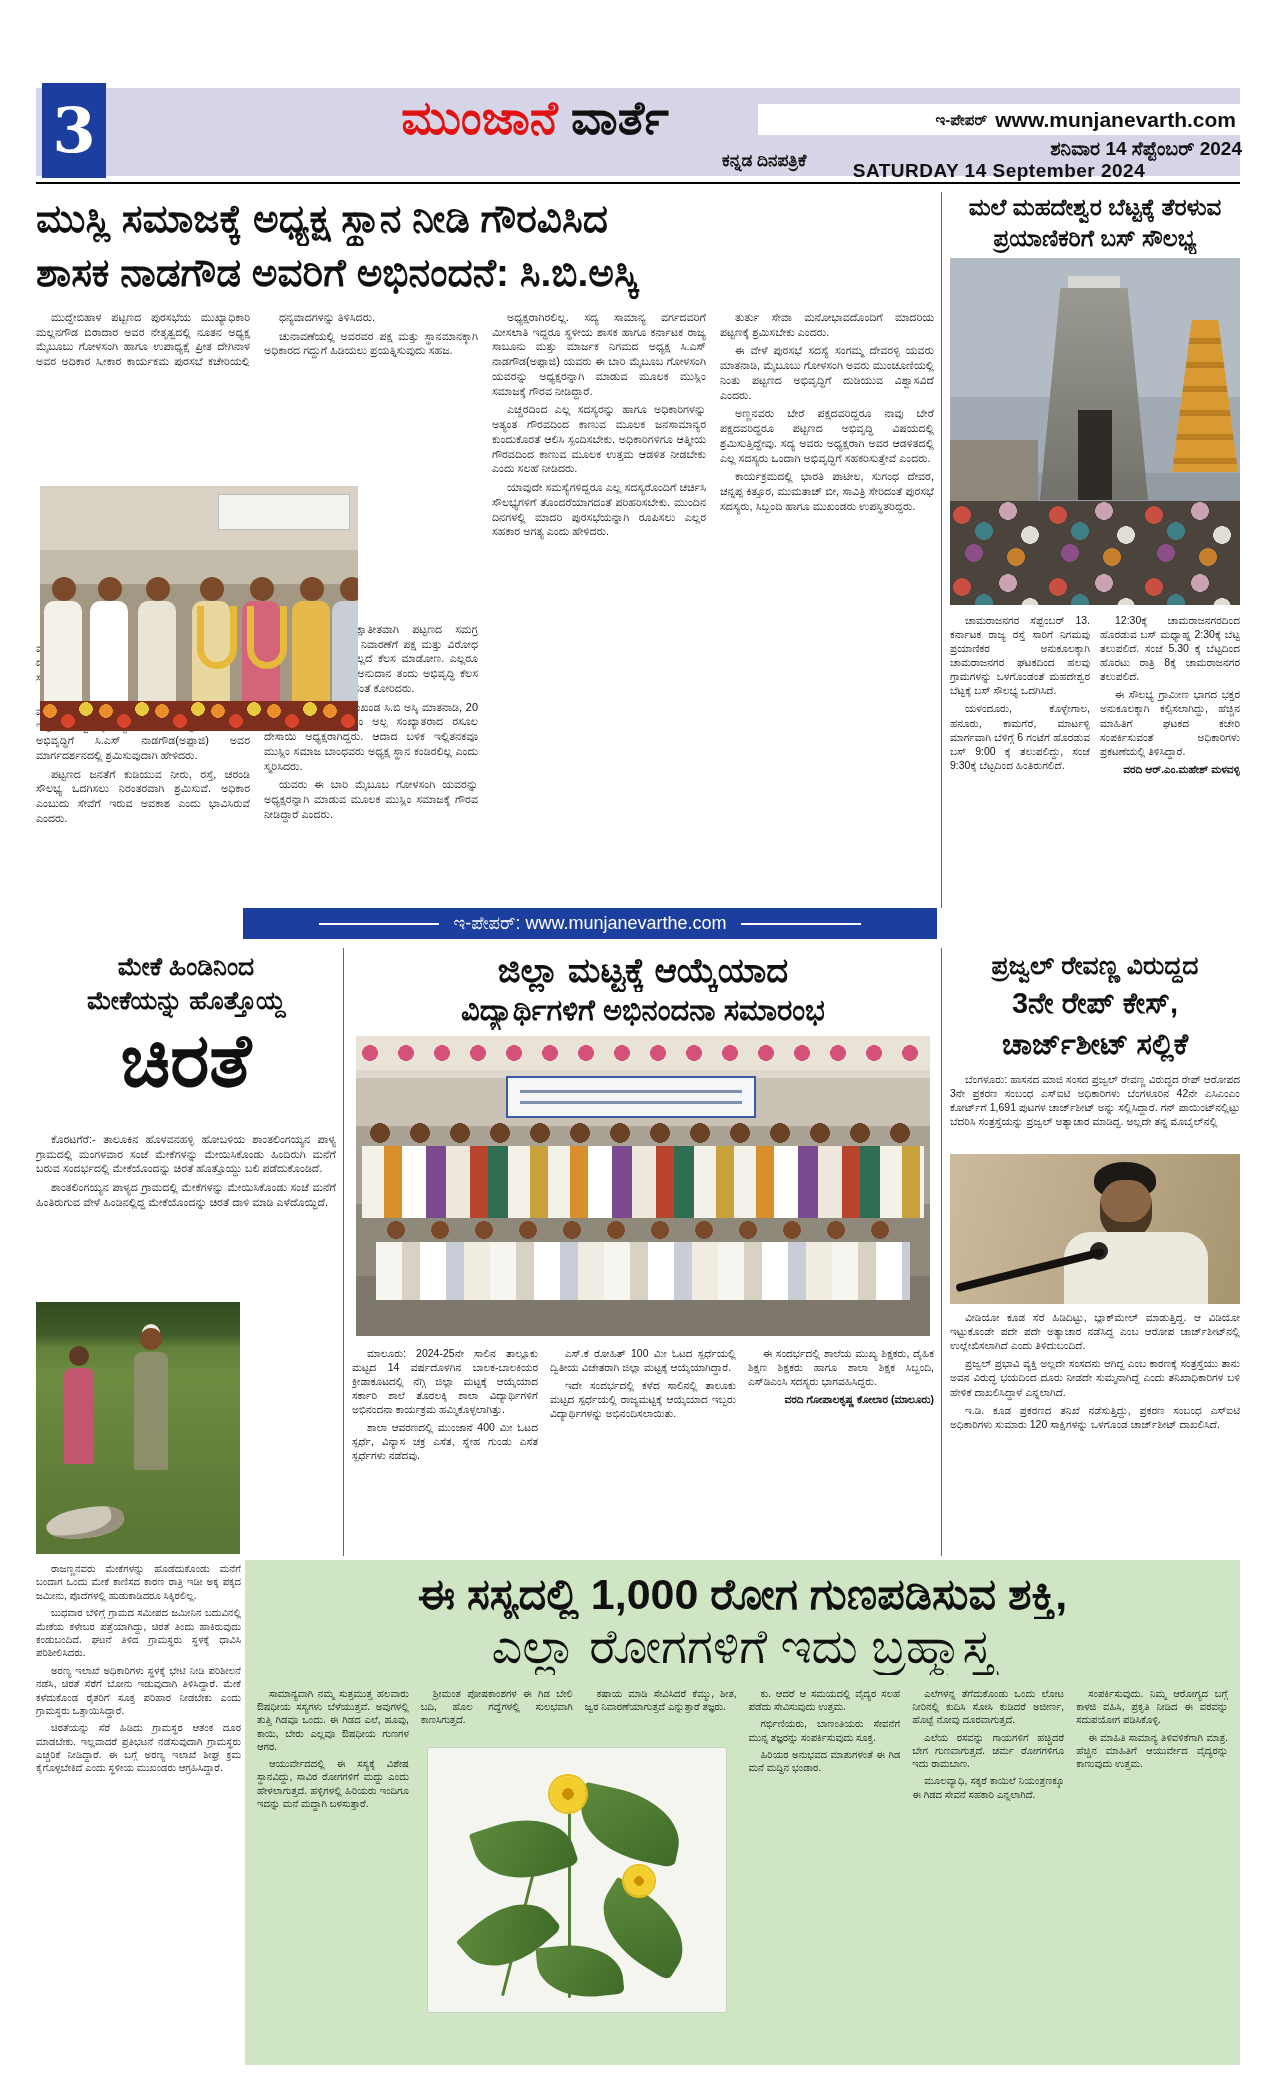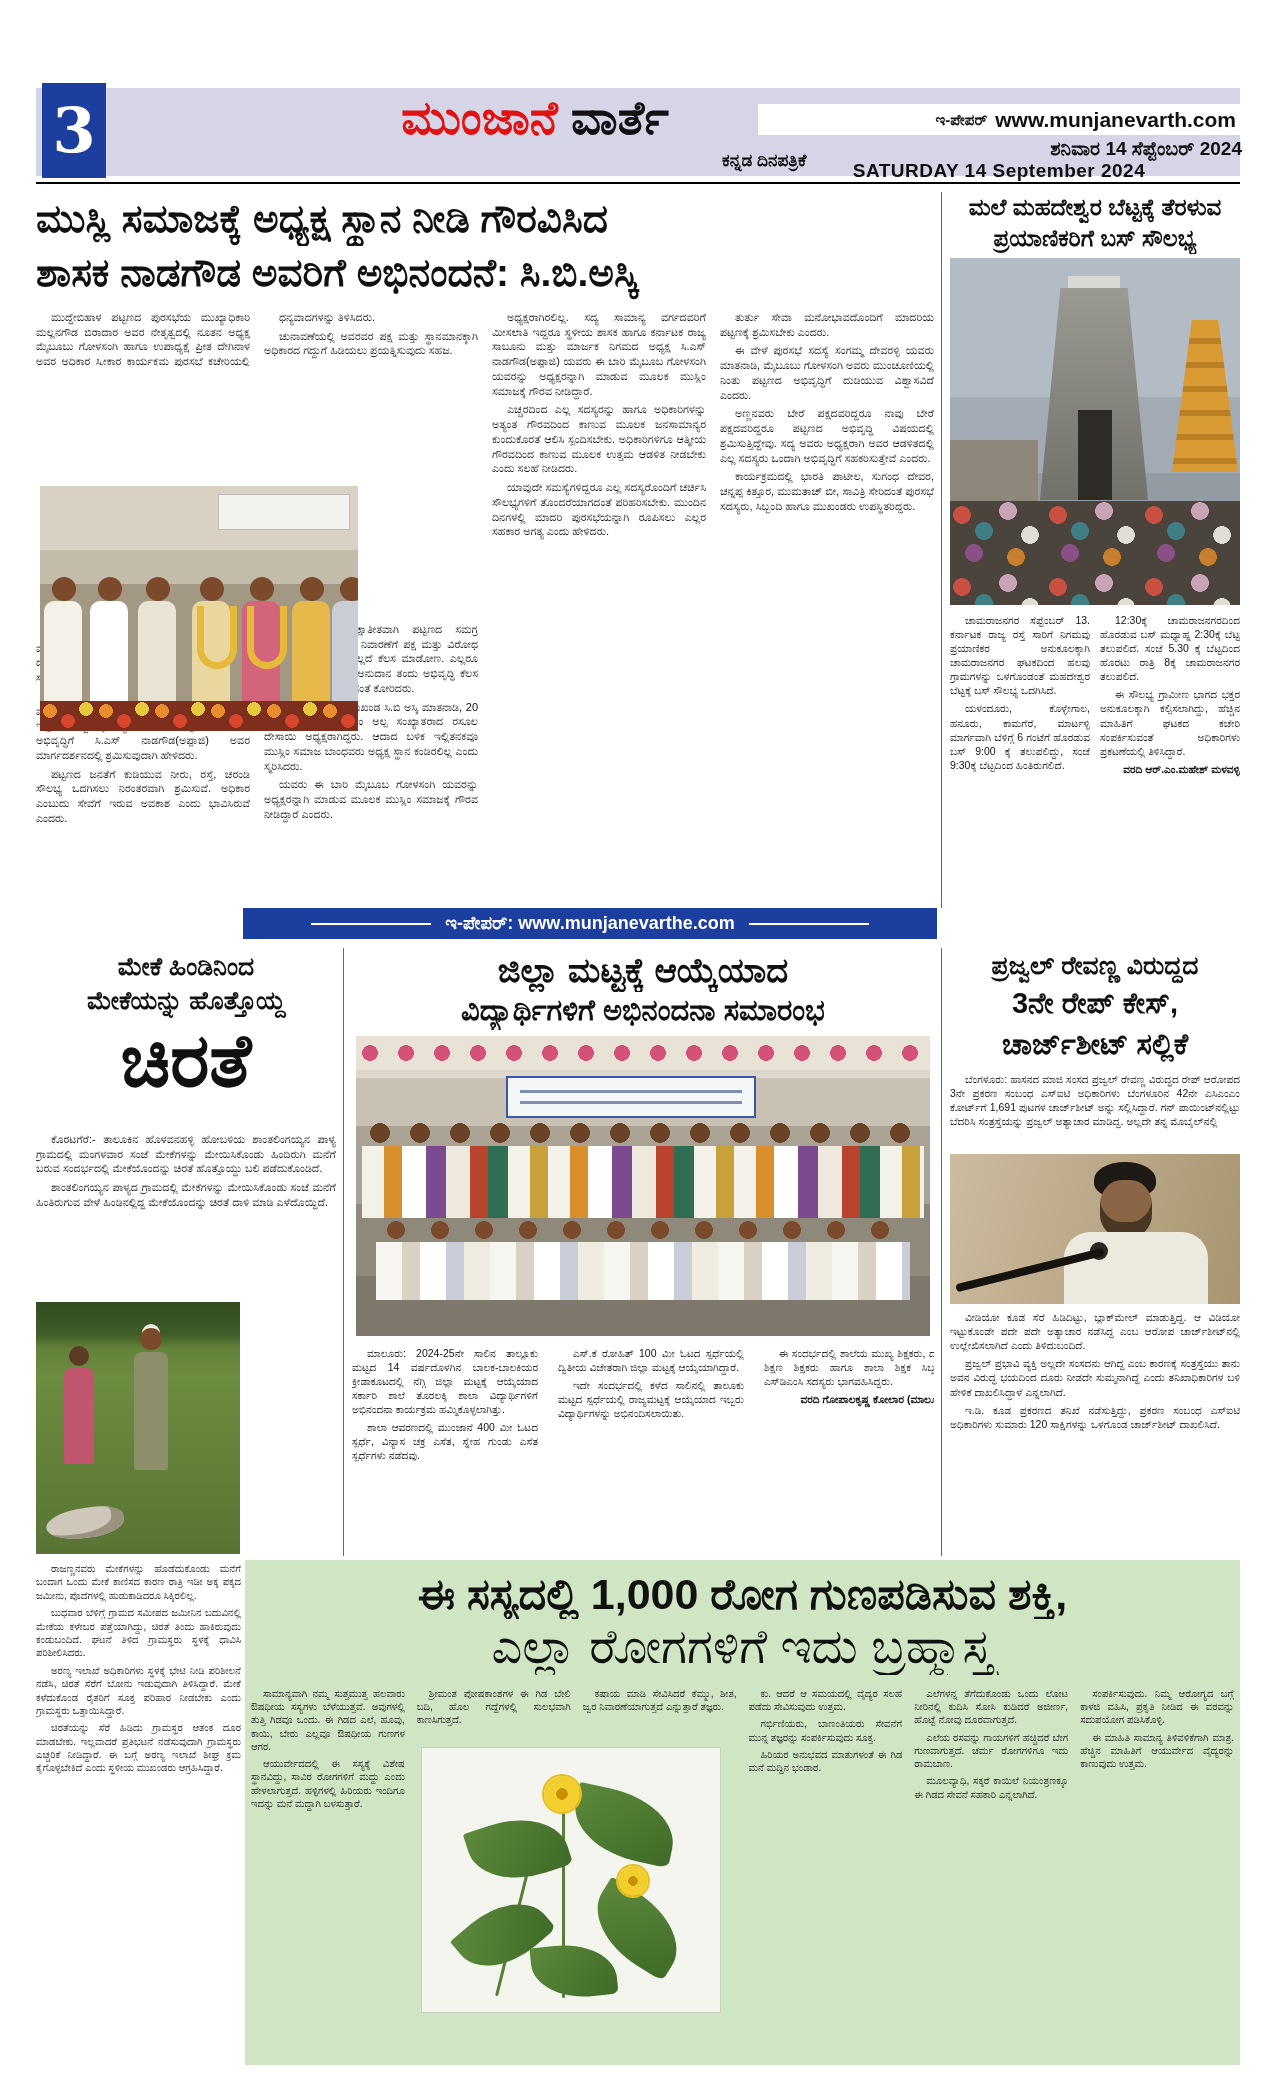--- a/index.html
+++ b/index.html
@@ -111,42 +111,42 @@
   .lf{position:absolute;background:linear-gradient(135deg,#5d8a3c,#3f6a28);border-radius:4% 70% 10% 70%}
   .fw{position:absolute;border-radius:50%;background:radial-gradient(circle,#c98f00 0 22%,#f2cf2e 23% 100%);
       box-shadow:0 0 0 2px #e8bd19}
   .st{position:absolute;width:3px;background:#567f37;border-radius:2px}
   
   .bus{position:absolute;left:950px;top:192px;width:290px}
   .bus h2{font-size:23px;font-weight:800;text-align:center;line-height:1.35;white-space:nowrap;overflow:hidden}
   .bus-body{margin-top:8px;display:flex;gap:10px;height:292px;overflow:hidden}
   .bus-body .c{width:140px;flex:0 0 auto;font-size:10.5px}
   .banner{position:absolute;left:243px;top:908px;width:694px;height:31px;background:#1c3f9f;color:#fff;
-          display:flex;align-items:center;justify-content:center;font-size:18px;font-weight:700}
+          display:flex;align-items:center;justify-content:center;font-size:18px;font-weight:400}
   .banner .ln{width:120px;height:2px;background:#fff;margin:0 14px}
   .leo{position:absolute;left:36px;top:950px;width:300px;height:606px}
   .leo .h{font-size:25px;font-weight:800;text-align:center;line-height:1.35;white-space:nowrap;overflow:hidden}
   .leo .big{font-size:74px;font-weight:800;text-align:center;line-height:1.05;margin-top:4px}
   .leo-toptxt{position:absolute;left:0;top:182px;width:300px;height:166px;overflow:hidden}
   .leo-cont{position:absolute;left:36px;top:1562px;width:205px;height:500px;overflow:hidden;font-size:10px}
   .stu{position:absolute;left:352px;top:948px;width:582px;height:608px}
   .stu h2{text-align:center;font-weight:800;white-space:nowrap;overflow:hidden}
   .stu .l1{font-size:34px;line-height:1.3}
   .stu .l2{font-size:29px;line-height:1.3}
-  .stu-cols{margin-top:10px;display:flex;gap:20px;height:160px;overflow:hidden}
+  .stu-cols{margin-top:10px;display:flex;gap:12px;height:160px;overflow:hidden}
   .stu-cols .c{width:186px;flex:0 0 auto;font-size:10.5px}
   .prj{position:absolute;left:950px;top:948px;width:290px;height:608px;overflow:hidden}
   .prj h2{text-align:center;font-weight:800;line-height:1.4;white-space:nowrap;overflow:hidden}
   .prj .l1{font-size:25px}.prj .l2{font-size:29px}.prj .l3{font-size:29px}
   .prj-top{margin-top:8px;height:78px;overflow:hidden;font-size:10.5px}
   .prj-bot{margin-top:6px;height:212px;overflow:hidden;font-size:10.5px}
   .green{position:absolute;left:245px;top:1560px;width:995px;height:505px;background:#cfe5c3}
   .green .gh1{padding-top:10px;font-size:43px;font-weight:800;text-align:center;line-height:1.15;white-space:nowrap;overflow:hidden}
   .green .gh2{font-size:48px;font-weight:400;text-align:center;line-height:1.15;white-space:nowrap;overflow:hidden}
-  .green-cols{position:relative;margin:12px 6px 0;height:330px;display:flex;gap:12px;overflow:hidden}
+  .green-cols{position:relative;margin:12px 12px 0;height:330px;display:flex;gap:12px;overflow:hidden}
   .green-cols .c{flex:1 1 0;font-size:10px;line-height:1.33;text-align:justify;overflow:hidden}
   .green-cols .c p{margin:0 0 4px;text-indent:12px}
   .green-cols .short{max-height:58px}
 </style>
 </head>
 <body>
 
 <div id="page">
 
   <div>

